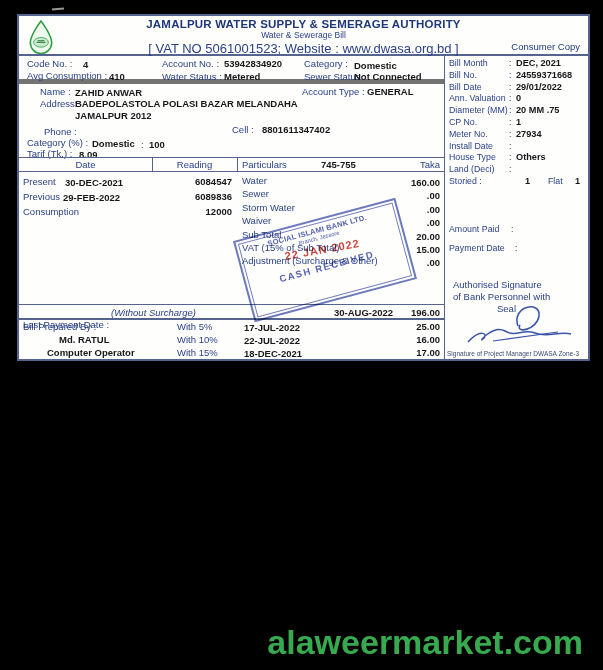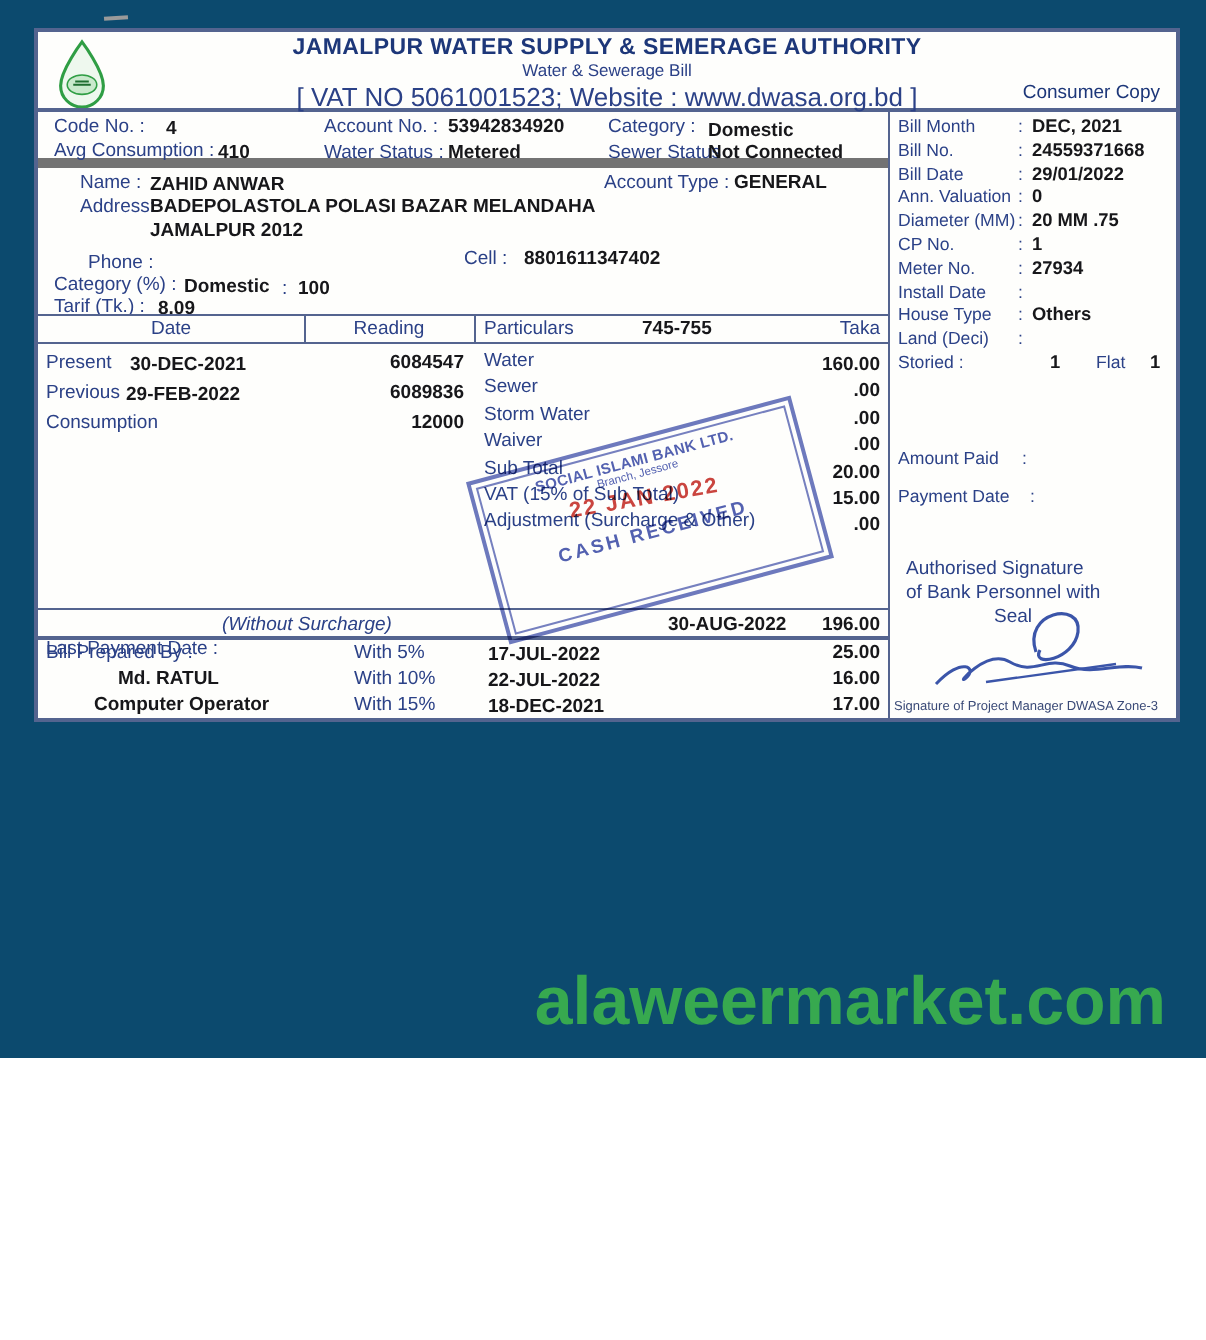--- a/index.html
+++ b/index.html
@@ -1,17 +1,17 @@
 <!DOCTYPE html>
 <html><head>
 <meta charset="utf-8">
 <style>
   * { margin:0; padding:0; box-sizing:border-box; }
   body { width:603px; height:670px; background:#ffffff; font-family:"Liberation Sans", sans-serif; }
-  .page { position:relative; width:603px; height:529px; background:#0c4a6e; overflow:hidden; }
+  .page { position:relative; width:603px; height:670px; background:#000000; overflow:hidden; }
 
   .artifact { position:absolute; left:52px; top:8px; width:12px; height:2px; background:#9a9a9a; transform:rotate(-4deg); }
 
   .bill { position:absolute; left:17px; top:14px; width:573px; height:347px; border:2px solid #54648f; background:#fefefc; color:#2b4187; font-size:9.5px; }
 
   
   .bill-header { position:relative; height:40px; border-bottom:2px solid #54648f; }
   .logo { position:absolute; left:7px; top:3px; width:30px; height:35px; }
   .title-wrap { position:absolute; left:60px; right:60px; top:2px; text-align:center; }
   .title { font-size:11.5px; font-weight:bold; color:#1d3779; letter-spacing:0.2px; }

